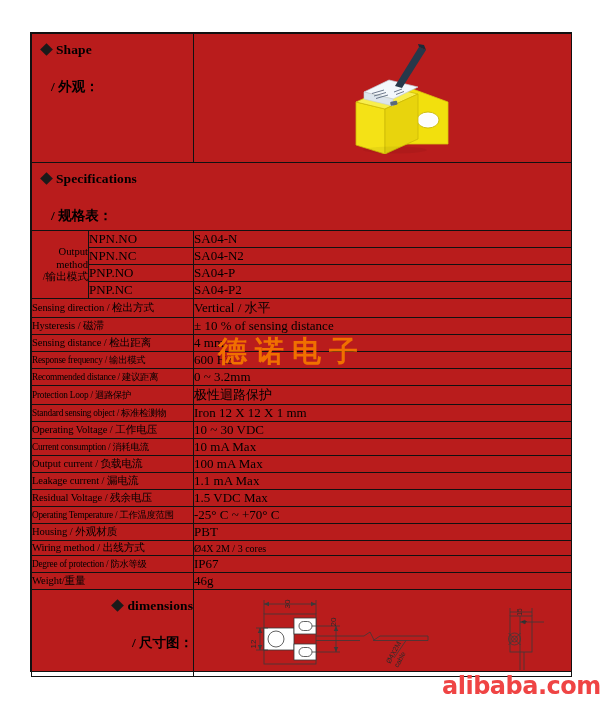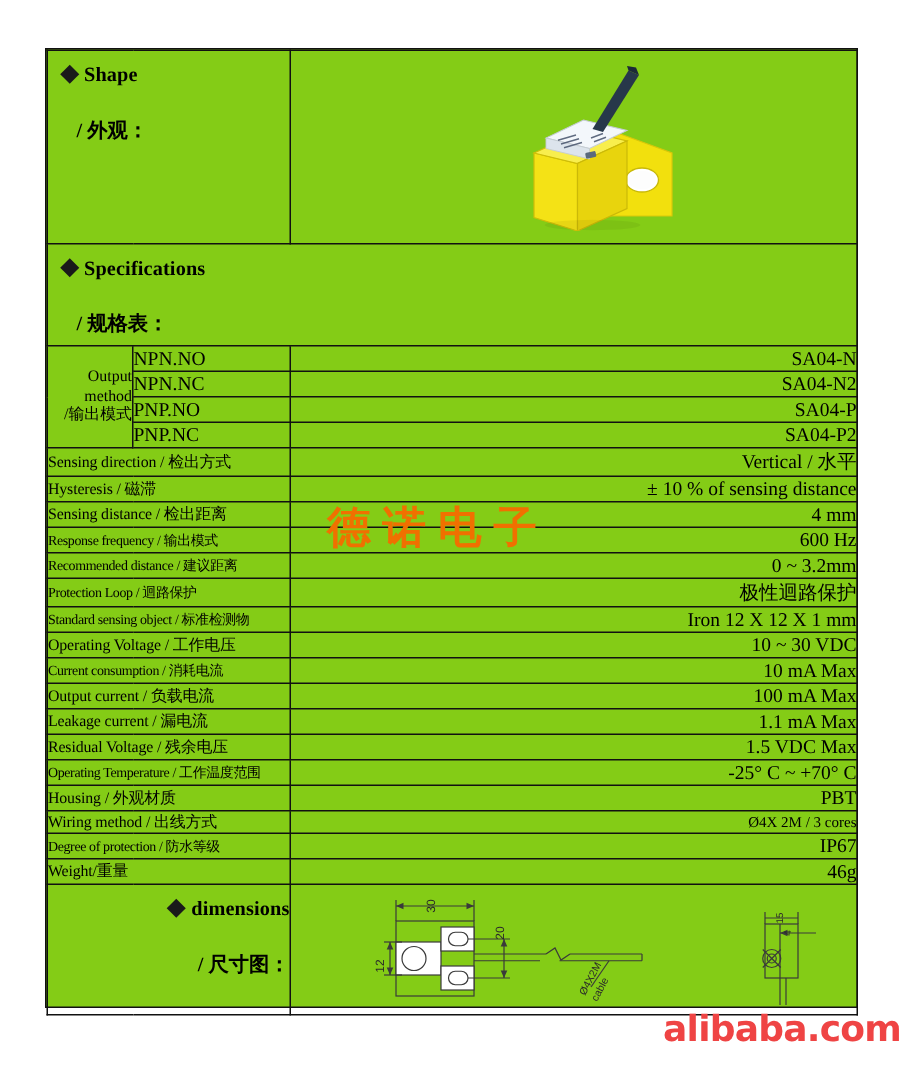--- a/index.html
+++ b/index.html
@@ -18,21 +18,21 @@
 
   
   #sheet {
     position: absolute;
     left: 30px;
     top: 32px;
     width: 542px;
     height: 640px;
     border: 1px solid #111;
     box-sizing: border-box;
-    background: #84cc16;
+    background: #b91c1c;
   }
 
   
   .tbl {
     width: 100%;
     border-collapse: collapse;
     table-layout: fixed;
   }
   .tbl td {
     border: 1px solid #111;
@@ -69,21 +69,21 @@
 
   
   .lbl {
     font-size: 10.6px;
     padding: 1px 0 1px 6px;
     white-space: nowrap;
     letter-spacing: -0.1px;
   }
   .lbl.sm { font-size: 9.3px; letter-spacing: -0.25px; }
   .val {
-    text-align: right;
+    text-align: left;
     font-size: 13px;
     padding: 1px 0;
     white-space: nowrap;
   }
   .val.small { font-size: 10px; }
   .out-lbl {
     font-size: 13px;
     padding: 1px 0 1px 6px;
   }
   .out-group {

